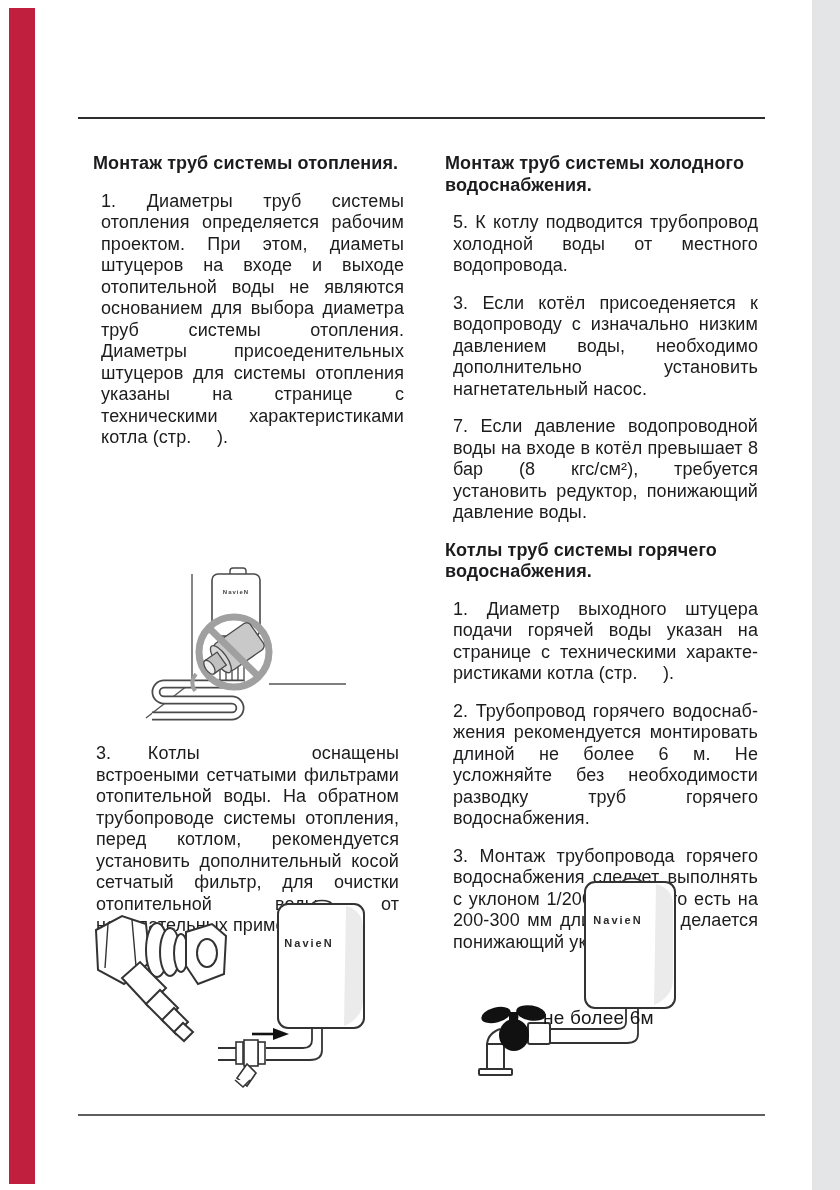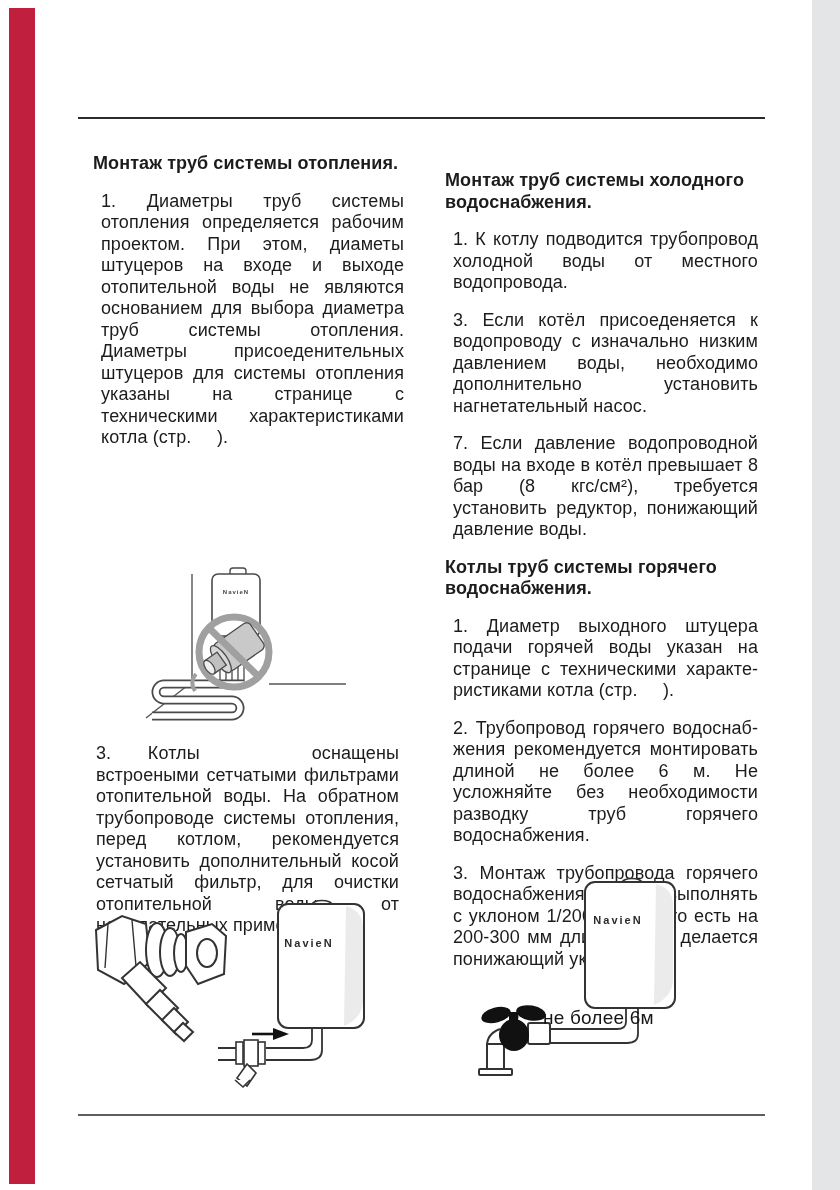--- a/index.html
+++ b/index.html
@@ -10,21 +10,21 @@
   .page{position:absolute;inset:0;}
   .accent-bar{position:absolute;left:9px;top:8px;width:26px;height:1176px;}
   .edge-stripe{position:absolute;left:812px;top:0;width:28px;height:1190px;}
   .rule{position:absolute;left:78px;width:687px;height:2px;background:#2c2c2c;}
   .rule-top{top:117px;}
   .rule-bottom{top:1114px;background:#5e5e5e;}
   .col{position:absolute;font-size:18px;line-height:21.5px;text-align:justify;letter-spacing:0.1px;}
   .col p{margin:16px;hyphens:manual;-webkit-hyphens:manual;}
   .col .h{font-weight:bold;margin:8px;text-align:left;}
   .col-left{left:85px;top:145px;width:335px;}
-  .col-right{left:437px;top:162px;width:337px;}
+  .col-right{left:437px;top:145px;width:337px;}
   .para3{left:80px;top:727px;width:335px;}
   .gap-before{margin-top:17px;}
   .spacer{display:inline-block;width:112px;}
   svg{position:absolute;overflow:visible;}
   svg text{font-family:"Liberation Sans", sans-serif;}
   .logo-text{font-size:11px;font-weight:bold;letter-spacing:2px;fill:#2b2b2b;}
   .note-text{font-size:19px;fill:#161616;letter-spacing:0.2px;}
 </style>
 </head>
 <body>
@@ -106,21 +106,21 @@
       <path d="M175 188 l8 7 7 -7"></path>
     </g>
     <g>
       <line x1="192" y1="142" x2="214" y2="142" stroke="#111" stroke-width="2.6"></line>
       <polygon points="213,136 213,148 229,142" fill="#111"></polygon>
     </g>
   </svg>
 
   <div class="col col-right">
     <p class="h">Монтаж труб системы холодного водоснабжения.</p>
-    <p>1. К котлу подводится трубопровод холодной воды от местного водопро­вода.</p>
+    <p>5. К котлу подводится трубопровод холодной воды от местного водопро­вода.</p>
     <p>3. Если котёл присоеденяется к водопроводу с изначально низким давлением воды, необходимо допол­нительно установить нагнетательный насос.</p>
     <p>7. Если давление водопроводной воды на входе в котёл превышает 8 бар (8 кгс/см²), требуется установить редуктор, понижающий давление воды.</p>
     <p class="h gap-before">Котлы труб системы горячего водоснабжения.</p>
     <p>1. Диаметр выходного штуцера подачи горячей воды указан на странице с техническими характе­ристиками котла (стр.&nbsp;&nbsp;&nbsp;&nbsp;&nbsp;).</p>
     <p>2. Трубопровод горячего водоснаб­жения рекомендуется монтировать длиной не более 6 м. Не усложняйте без необходимости разводку труб горячего водоснабжения.</p>
     <p>3. Монтаж трубопровода горячего водоснабжения следует выполнять с уклоном 1/200 - 1/300, то есть на 200-300 мм длины трубы делается понижающий уклон 1мм.</p>
   </div>
 
   <svg style="left:440px;top:872px;" width="340" height="228" viewBox="0 0 340 228">
     <g>

